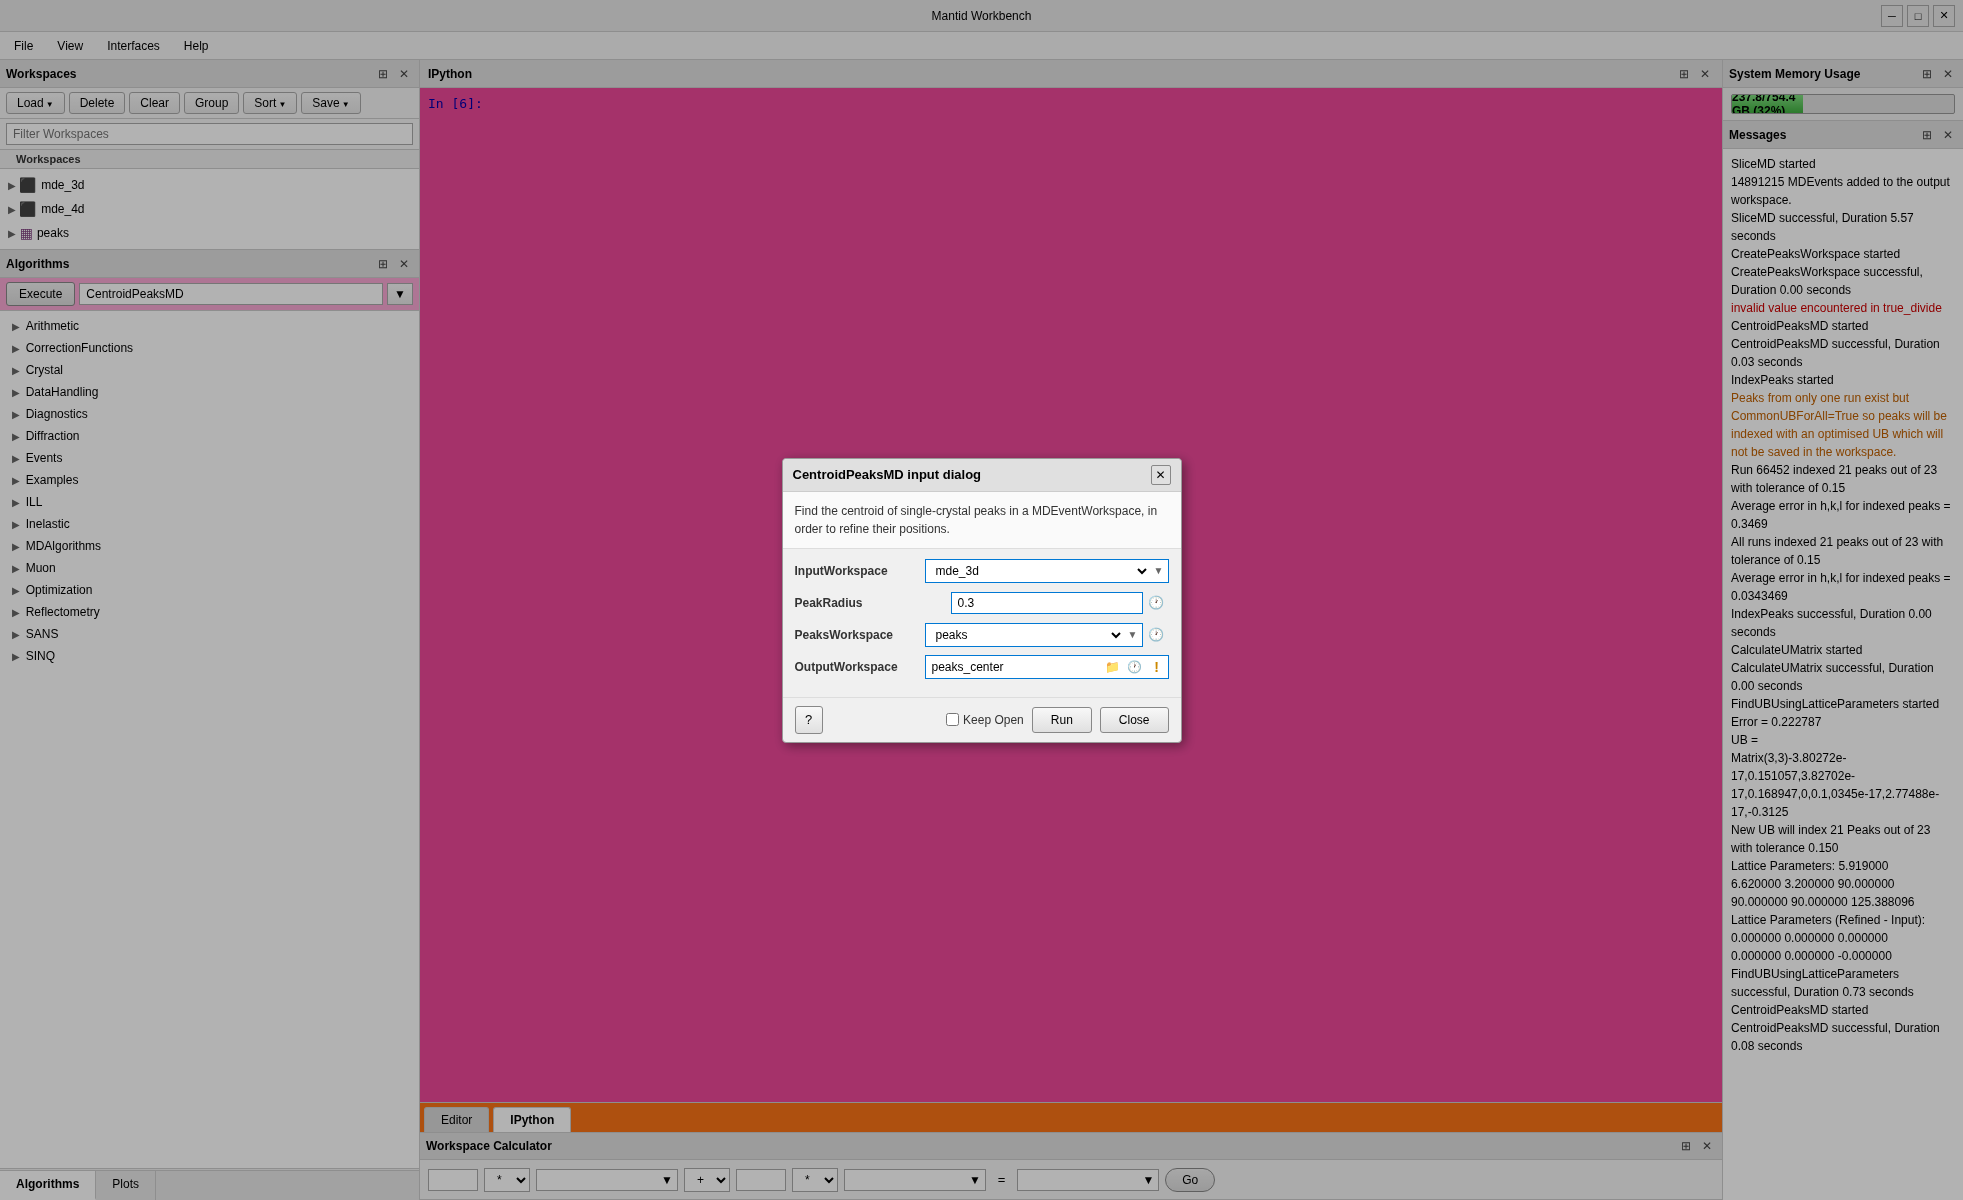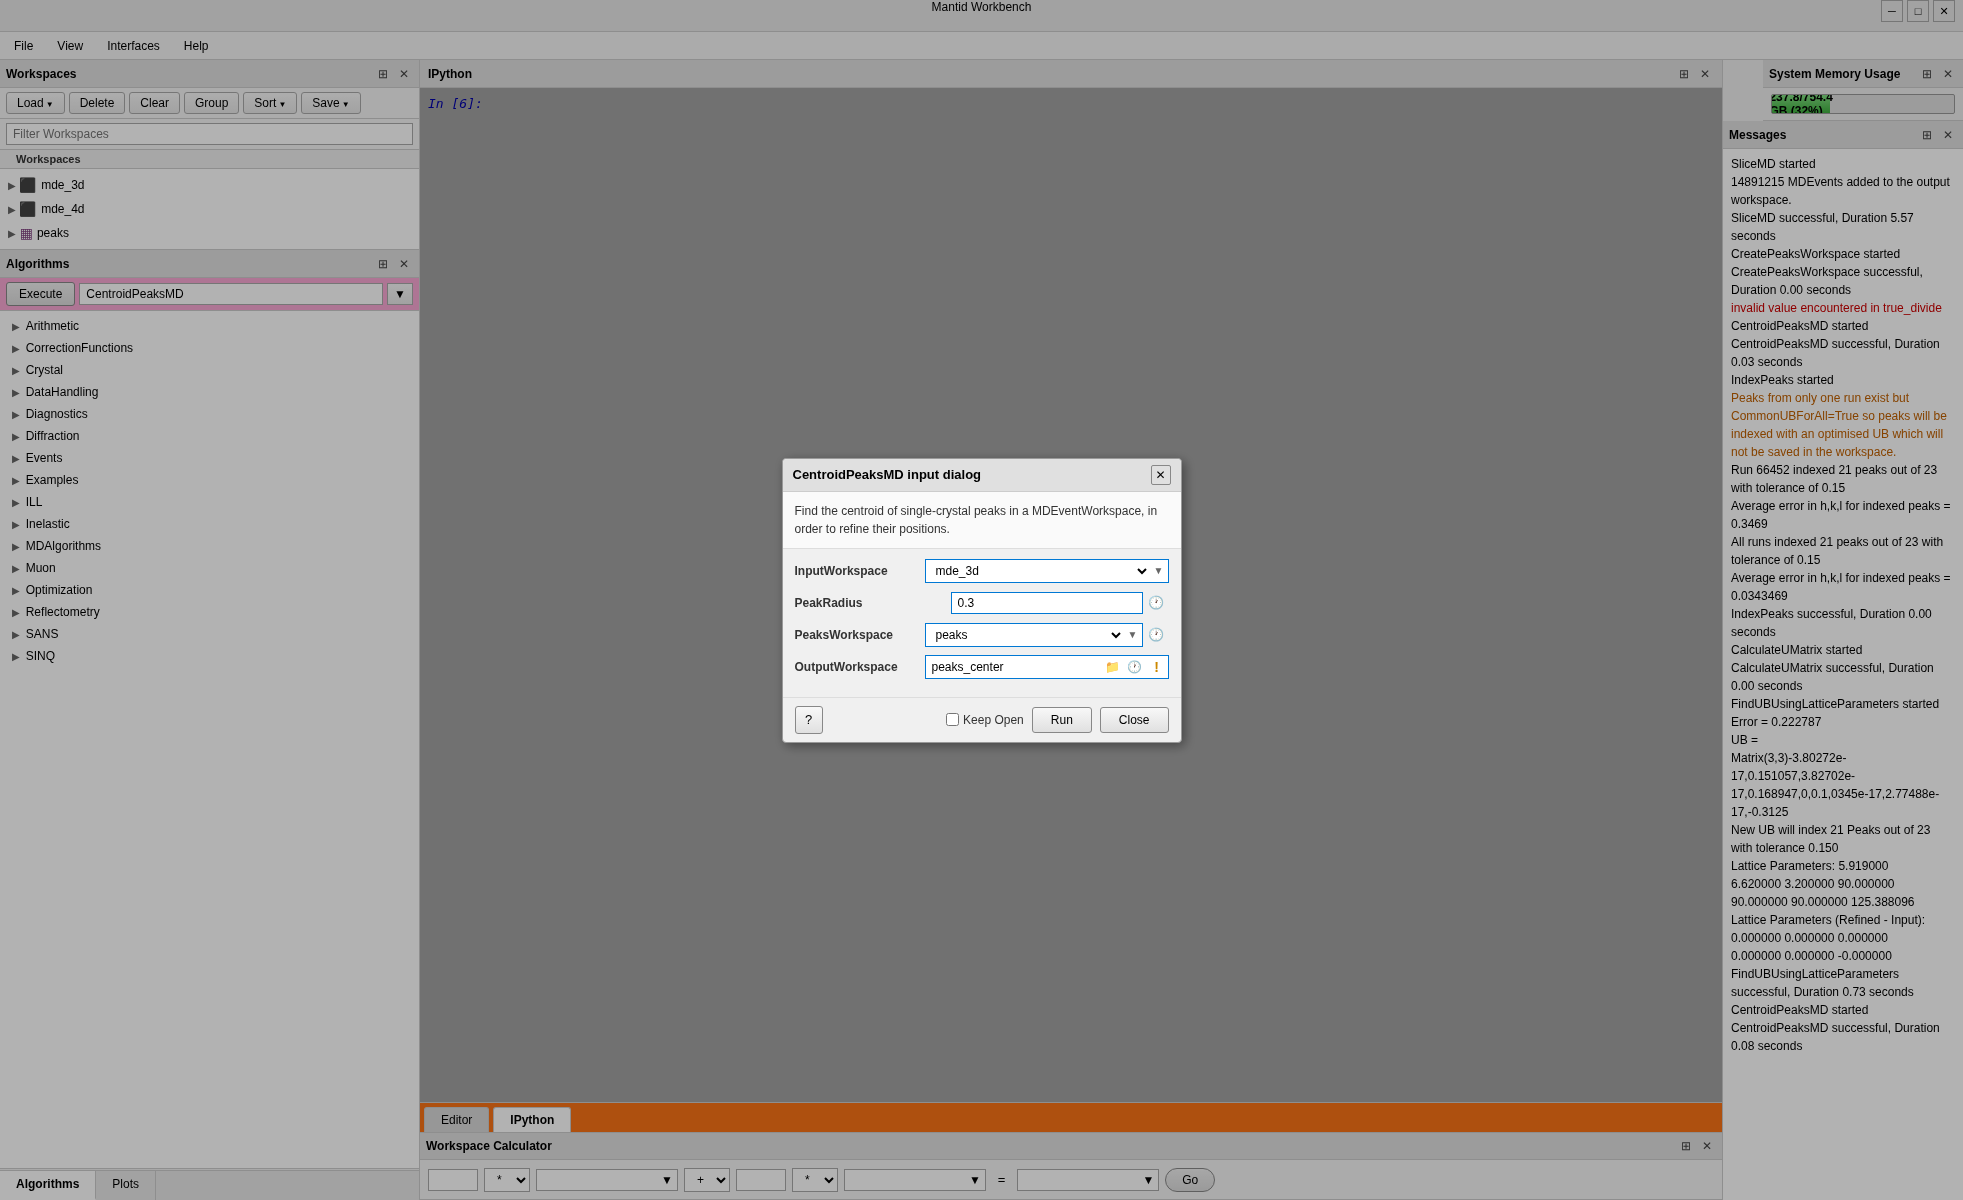--- a/index.html
+++ b/index.html
@@ -3,20 +3,21 @@
   <meta charset="utf-8">
   <style>
     * { box-sizing: border-box; margin: 0; padding: 0; font-family: 'Segoe UI', Arial, sans-serif; font-size: 12px; }
     body { background: #f0f0f0; width: 1963px; height: 1200px; overflow: hidden; }
 
     
     .title-bar {
       background: #e8e8e8;
       height: 32px;
       display: flex;
+      align-items: center;
       justify-content: center;
       border-bottom: 1px solid #ccc;
       position: relative;
     }
     .title-bar-controls {
       position: absolute;
       right: 8px;
       display: flex;
       gap: 4px;
     }
@@ -216,25 +217,24 @@
       background: #e0e0e0;
       height: 28px;
       display: flex;
       align-items: center;
       padding: 0 8px;
       border-bottom: 1px solid #ccc;
       font-weight: bold;
     }
     .ipython-content {
       flex: 1;
-      background: #a3a3a3;
+      background: #ec4899;
       padding: 8px;
       overflow: auto;
       position: relative;
-      font-style: italic;
     }
     .ipython-prompt {
       color: #00a;
       font-family: monospace;
       font-size: 13px;
     }
 
     
     .center-bottom-tabs {
       height: 30px;
@@ -308,21 +308,20 @@
     
     .right-panel {
       width: 240px;
       display: flex;
       flex-direction: column;
     }
 
     
     .memory-panel {
       border-bottom: 1px solid #ccc;
-      margin-left: 40px;
     }
     .memory-bar-container {
       margin: 6px 8px;
       height: 20px;
       background: #e0e0e0;
       border: 1px solid #999;
       border-radius: 2px;
       overflow: hidden;
     }
     .memory-bar {

